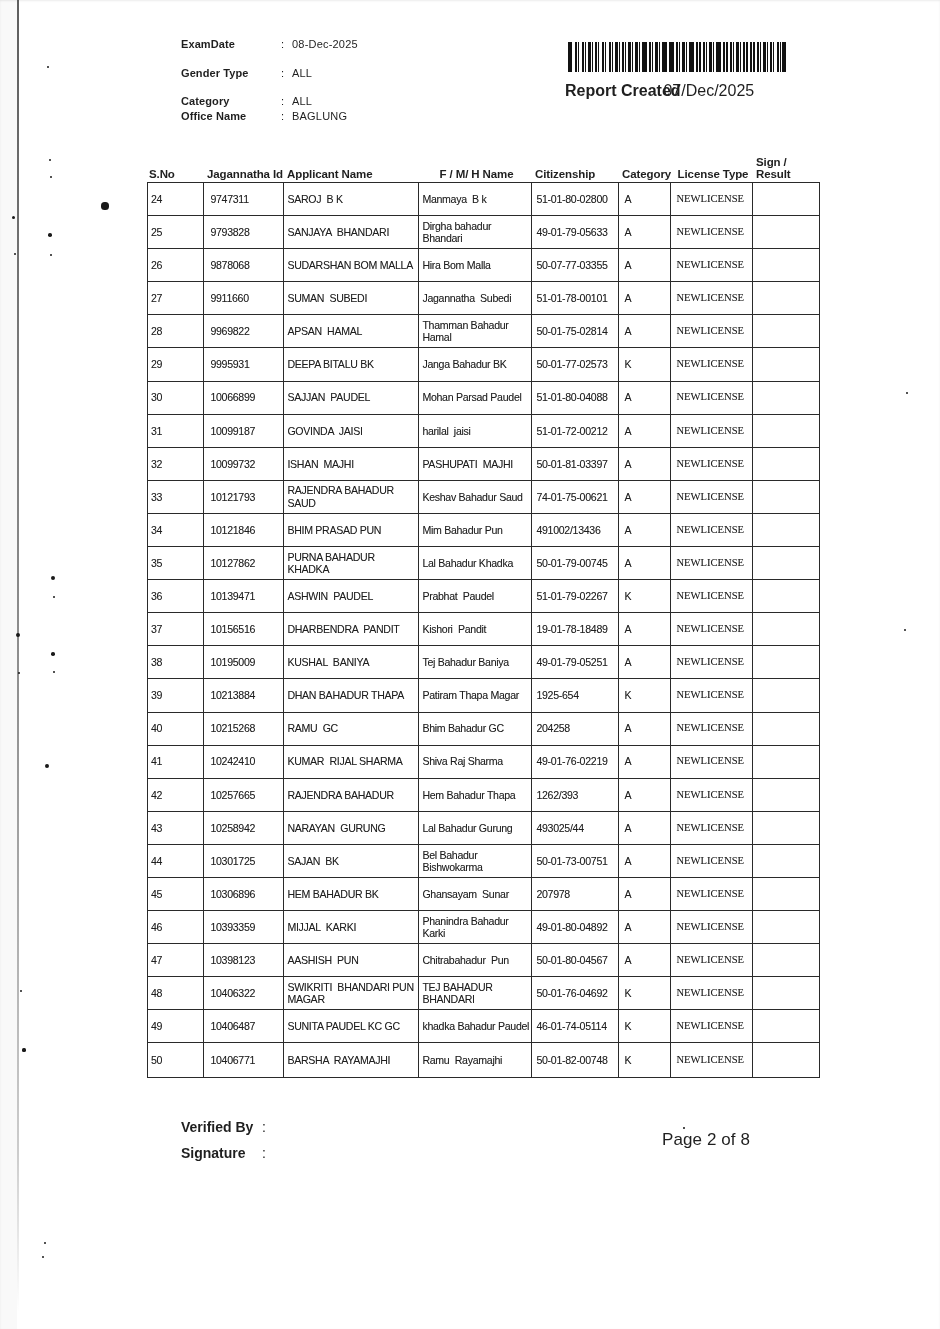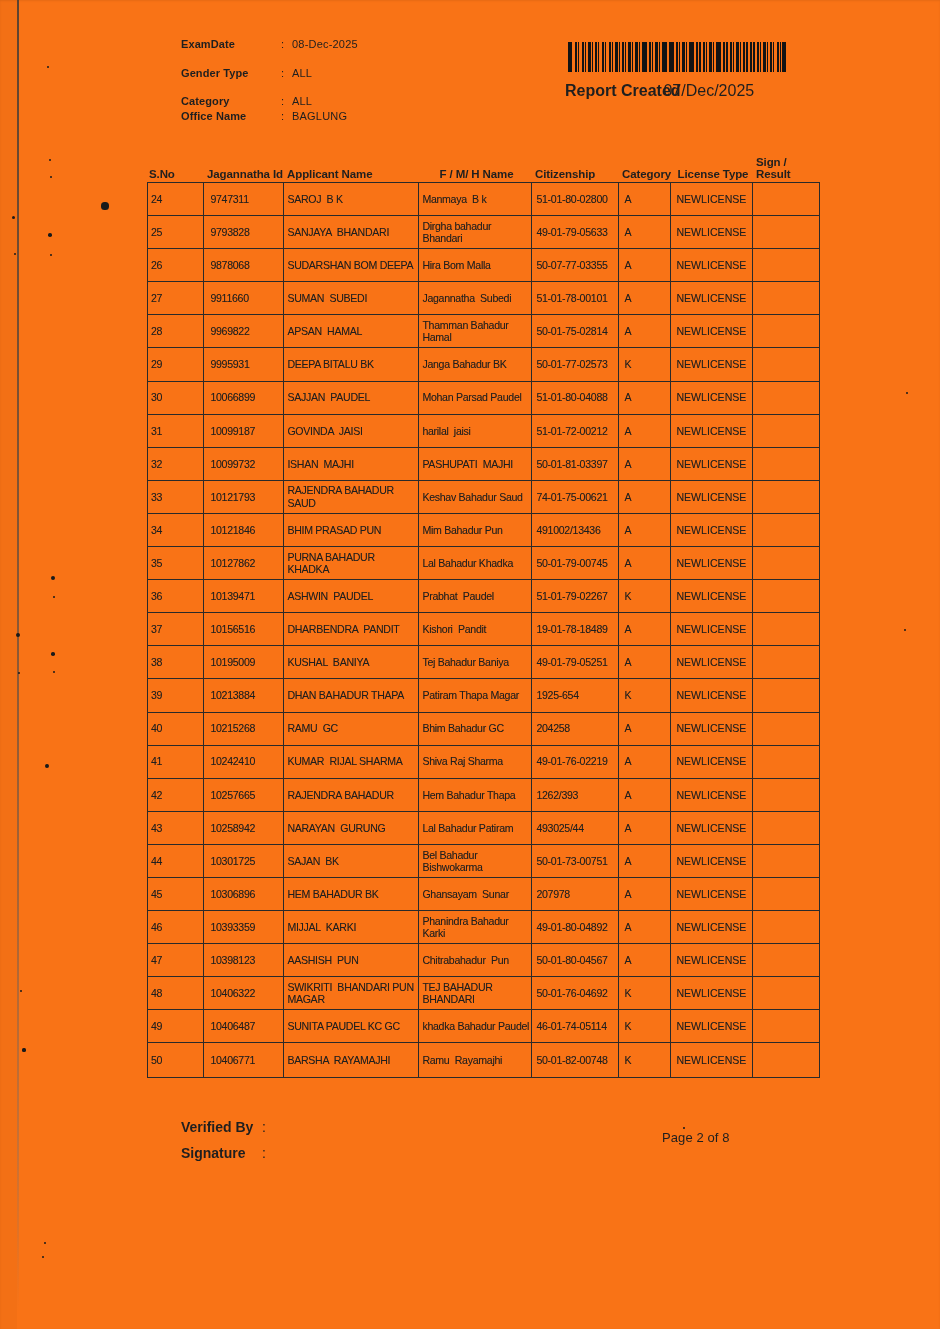--- a/index.html
+++ b/index.html
@@ -1,19 +1,19 @@
 <!DOCTYPE html>
 <html><head>
 <meta charset="utf-8">
 <style>
   html,body{margin:0;padding:0;background:#e9e9e7;}
   .sheet{
     position:relative;
     width:940px;height:1329px;
-    background:#f97316;
+    background:#ffffff;
     overflow:hidden;
     font-family:"Liberation Sans", sans-serif;
     color:#1f1f1f;
     box-shadow:inset 0 1px 2px rgba(0,0,0,0.08);
   }
   
   .edge-band{position:absolute;left:0;top:0;width:17px;height:100%;background:rgba(0,0,0,0.025);}
   .edge-line{
     position:absolute;left:17px;top:0;width:2.4px;height:1312px;
     background:linear-gradient(180deg,rgba(55,55,55,.8) 0%,rgba(75,75,75,.6) 55%,rgba(110,110,110,.35) 88%,rgba(140,140,140,0) 100%);
@@ -63,27 +63,27 @@
     box-sizing:border-box;border-right:1.6px solid #2a2a2a;
     font-size:10.6px;line-height:12.4px;letter-spacing:-0.3px;
     display:flex;align-items:center;
     padding:1px 1px 1px 3px;overflow:hidden;white-space:pre-wrap;
     text-shadow:0 0 0.5px rgba(30,30,30,0.35);
   }
   .t-cell:last-child{border-right:none;}
   .t-cell.id{padding-left:6px;}
   .t-cell.cit{padding-left:4px;}
   .t-cell.cat{padding-left:5px;}
-  .t-cell.lic{padding-left:5px;letter-spacing:0;}
+  .t-cell.lic{padding-left:5px;letter-spacing:0;font-family:Liberation Serif, serif;}
 
   
   .foot-left{position:absolute;left:181px;top:1120px;font-size:14px;}
   .foot-row{height:14px;line-height:14px;margin-bottom:12px;white-space:nowrap;}
   .foot-label{display:inline-block;width:77px;font-weight:bold;}
-  .page-ind{position:absolute;left:662px;top:1130px;font-size:13px;letter-spacing:0.1px;}
+  .page-ind{position:absolute;left:662px;top:1130px;font-size:17px;letter-spacing:0.1px;}
 </style>
 </head>
 <body>
 
 <div class="sheet">
 
   <div class="edge-band"></div>
   <div class="edge-line"></div>
   <div id="specks">
       <div class="speck" style="left: 46.8px; top: 65.8px; width: 2.4px; height: 2.4px;"></div>
@@ -151,21 +151,21 @@
           <div class="t-cell name">SANJAYA  BHANDARI</div>
           <div class="t-cell fmh">Dirgha bahadur Bhandari</div>
           <div class="t-cell cit">49-01-79-05633</div>
           <div class="t-cell cat">A</div>
           <div class="t-cell lic">NEWLICENSE</div>
           <div class="t-cell sign"></div>
         </div>
         <div class="t-row">
           <div class="t-cell sno">26</div>
           <div class="t-cell id">9878068</div>
-          <div class="t-cell name">SUDARSHAN BOM DEEPA</div>
+          <div class="t-cell name">SUDARSHAN BOM MALLA</div>
           <div class="t-cell fmh">Hira Bom Malla</div>
           <div class="t-cell cit">50-07-77-03355</div>
           <div class="t-cell cat">A</div>
           <div class="t-cell lic">NEWLICENSE</div>
           <div class="t-cell sign"></div>
         </div>
         <div class="t-row">
           <div class="t-cell sno">27</div>
           <div class="t-cell id">9911660</div>
           <div class="t-cell name">SUMAN  SUBEDI</div>
@@ -323,21 +323,21 @@
           <div class="t-cell fmh">Hem Bahadur Thapa</div>
           <div class="t-cell cit">1262/393</div>
           <div class="t-cell cat">A</div>
           <div class="t-cell lic">NEWLICENSE</div>
           <div class="t-cell sign"></div>
         </div>
         <div class="t-row">
           <div class="t-cell sno">43</div>
           <div class="t-cell id">10258942</div>
           <div class="t-cell name">NARAYAN  GURUNG</div>
-          <div class="t-cell fmh">Lal Bahadur Patiram</div>
+          <div class="t-cell fmh">Lal Bahadur Gurung</div>
           <div class="t-cell cit">493025/44</div>
           <div class="t-cell cat">A</div>
           <div class="t-cell lic">NEWLICENSE</div>
           <div class="t-cell sign"></div>
         </div>
         <div class="t-row">
           <div class="t-cell sno">44</div>
           <div class="t-cell id">10301725</div>
           <div class="t-cell name">SAJAN  BK</div>
           <div class="t-cell fmh">Bel Bahadur

